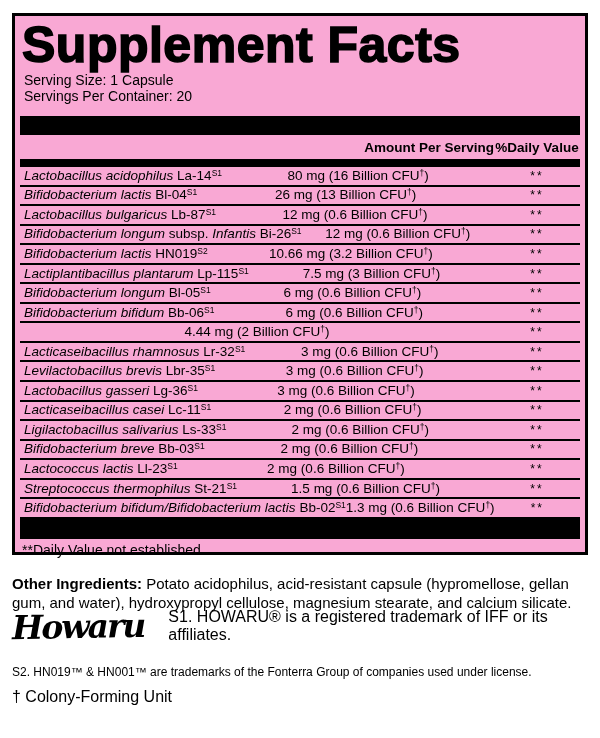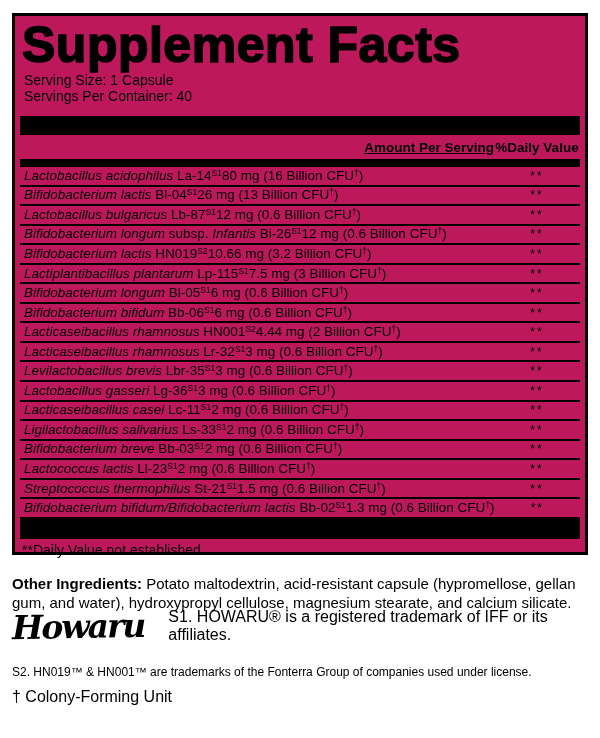--- a/index.html
+++ b/index.html
@@ -3,45 +3,45 @@
 <meta charset="utf-8">
 <style>
   html,body{margin:0;padding:0;}
   body{
     width:600px;height:738px;position:relative;background:#fff;color:#000;
     font-family:"Liberation Sans", sans-serif;
     -webkit-font-smoothing:antialiased;
   }
   .label-box{
     position:absolute;left:12px;top:13px;width:576px;height:542px;
-    border:3px solid #000;box-sizing:border-box;padding:0 5px;background:#be185d;
+    border:3px solid #000;box-sizing:border-box;padding:0 5px;background:#f9a8d4;
   }
   .sf-title{
     margin:4px 0 0 2px;font-size:50px;line-height:50px;font-weight:bold;
     letter-spacing:0.5px;white-space:nowrap;
     -webkit-text-stroke:1.6px #000;
   }
   .serving-info{margin:3px 0 12px 4px;font-size:14px;line-height:15.5px;}
   .bar{background:#000;width:100%;}
   .bar-thick-top{height:19px;margin-top:6px;}
   .bar-medium{height:8px;}
   .bar-thick-bottom{height:20px;}
   .col-headers{
     display:flex;align-items:center;height:24px;font-weight:bold;font-size:13.5px;
   }
   .col-headers .spacer{flex:1;}
-  .col-amount{text-align:center;text-decoration:underline;}
+  .col-amount{text-align:center;}
   .col-dv{width:86px;text-align:center;white-space:nowrap;}
   .row{
     display:flex;align-items:center;height:19.55px;box-sizing:border-box;
     border-bottom:2px solid #000;font-size:13.5px;line-height:16px;
   }
   .row-name{padding-left:4px;white-space:nowrap;}
   .row-name i{font-style:italic;}
-  .row-amount{flex:1;text-align:left;white-space:nowrap;}
+  .row-amount{flex:1;text-align:center;white-space:nowrap;}
   .row-dv{width:86px;text-align:center;letter-spacing:2px;font-size:12px;}
   sup{font-size:8.5px;line-height:0;vertical-align:4px;letter-spacing:0;}
   .dv-footnote{font-size:14px;padding:3px 0 0 2px;}
   .footer-text{position:absolute;left:12px;width:576px;}
   .other-ing{top:559px;font-size:15px;line-height:19px;}
   .other-ing b{font-weight:bold;}
   .howaru-line{top:602px;display:flex;align-items:center;height:48px;gap:14px;}
   .howaru-logo{
     font-family:"DejaVu Serif", serif;font-style:italic;font-weight:bold;
     font-size:33px;letter-spacing:-2px;margin-right:10px;white-space:nowrap;
@@ -51,21 +51,21 @@
   .s2-note{top:650px;width:520px;font-size:12px;line-height:20px;}
   .cfu-note{top:672px;font-size:16px;}
 </style>
 </head>
 <body>
 
 <div class="label-box">
   <div class="sf-title">Supplement Facts</div>
   <div class="serving-info">
     <div>Serving Size: 1 Capsule</div>
-    <div>Servings Per Container: 40</div>
+    <div>Servings Per Container: 20</div>
   </div>
   <div class="bar bar-thick-top"></div>
   <div class="col-headers">
     <span class="spacer"></span>
     <span class="col-amount">Amount Per Serving</span>
     <span class="col-dv">%Daily Value</span>
   </div>
   <div class="bar bar-medium"></div>
 
   <div id="rows-host">
@@ -111,21 +111,20 @@
     <span class="row-dv">**</span>
   </div>
 
   <div class="row">
     <span class="row-name"><i>Bifidobacterium bifidum</i><span></span><i></i><span> Bb-06</span><sup>S1</sup></span>
     <span class="row-amount"><span>6 mg (0.6 Billion CFU</span><sup>†</sup><span>)</span></span>
     <span class="row-dv">**</span>
   </div>
 
   <div class="row">
-    <span class="row-name"><i>Lacticaseibacillus rhamnosus</i><span></span><i></i><span> HN001</span><sup>S2</sup></span>
     <span class="row-amount"><span>4.44 mg (2 Billion CFU</span><sup>†</sup><span>)</span></span>
     <span class="row-dv">**</span>
   </div>
 
   <div class="row">
     <span class="row-name"><i>Lacticaseibacillus rhamnosus</i><span></span><i></i><span> Lr-32</span><sup>S1</sup></span>
     <span class="row-amount"><span>3 mg (0.6 Billion CFU</span><sup>†</sup><span>)</span></span>
     <span class="row-dv">**</span>
   </div>
 
@@ -175,21 +174,21 @@
     <span class="row-name"><i>Bifidobacterium bifidum/Bifidobacterium lactis</i><span></span><i></i><span> Bb-02</span><sup>S1</sup></span>
     <span class="row-amount"><span>1.3 mg (0.6 Billion CFU</span><sup>†</sup><span>)</span></span>
     <span class="row-dv">**</span>
   </div>
 </div>
 
   <div class="bar bar-thick-bottom"></div>
   <div class="dv-footnote">**Daily Value not established.</div>
 </div>
 
-<p class="footer-text other-ing"><b>Other Ingredients:</b><span> Potato maltodextrin, acid-resistant capsule (hypromellose, gellan gum, and water), hydroxypropyl cellulose, magnesium stearate, and calcium silicate.</span></p>
+<p class="footer-text other-ing"><b>Other Ingredients:</b><span> Potato acidophilus, acid-resistant capsule (hypromellose, gellan gum, and water), hydroxypropyl cellulose, magnesium stearate, and calcium silicate.</span></p>
 
 <div class="footer-text howaru-line">
   <span class="howaru-logo">Howaru</span>
   <span class="s1-note">S1. HOWARU® is a registered trademark of IFF or its affiliates.</span>
 </div>
 
 <p class="footer-text s2-note">S2. HN019™ &amp; HN001™ are trademarks of the Fonterra Group of companies used under license.</p>
 
 <p class="footer-text cfu-note">† Colony-Forming Unit</p>
 

